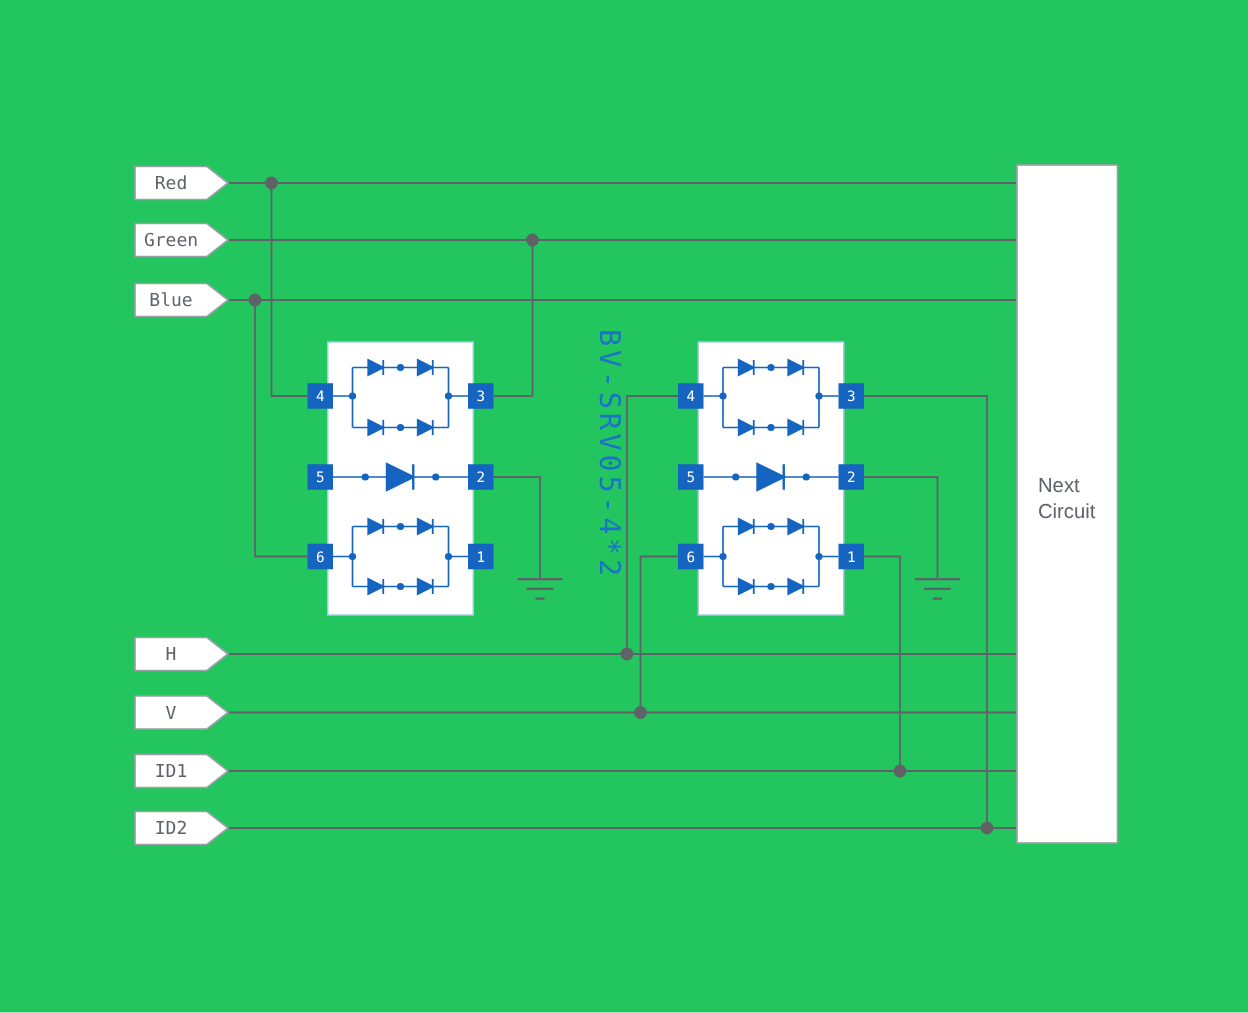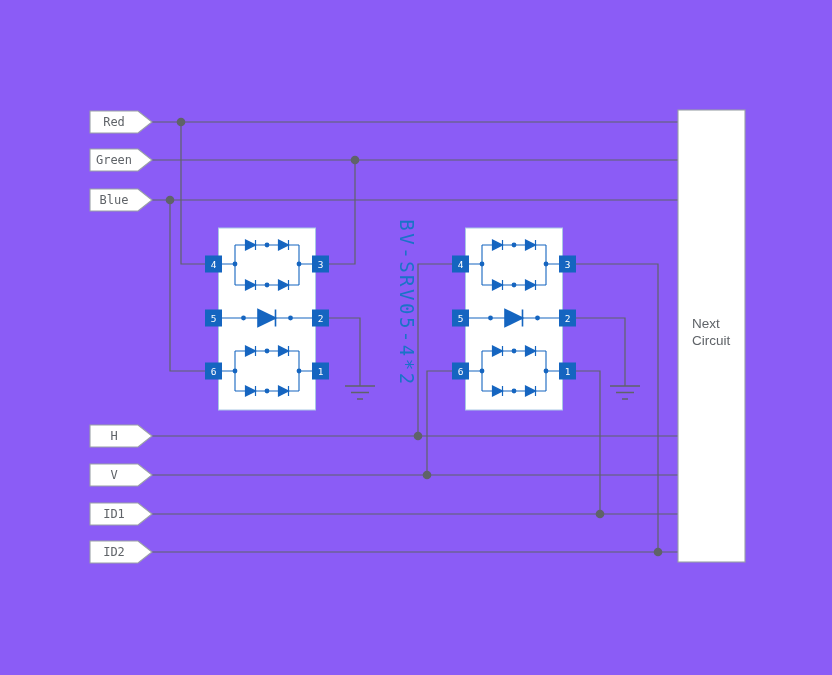--- a/index.html
+++ b/index.html
@@ -1,17 +1,17 @@
 <!DOCTYPE html>
 <html style="--wire: #5f6368; --component-blue: #1565c0; --body-border: #aac8e4; --label-text: #5f6368; --chip-label-blue: #1a73c8; --tag-border: #9aa0a6;"><head>
 <meta charset="utf-8">
 <style>
   html,body{margin:0;padding:0;background:#ffffff;}
   .stage{
-    position:relative;width:832px;height:675px;background:#8b5cf6;overflow:hidden;
+    position:relative;width:832px;height:675px;background:#22c55e;overflow:hidden;
     font-family:"DejaVu Sans Mono", monospace;
   }
   svg{display:block;}
   .wire{fill:none;stroke:var(--wire,#5f6368);stroke-width:1.2;}
   .dot{fill:var(--wire,#5f6368);stroke:none;}
   .tag-shape{fill:#ffffff;stroke:var(--tag-border,#9aa0a6);stroke-width:1.1;}
   .tag-text{fill:var(--label-text,#5f6368);font-family:"DejaVu Sans Mono",monospace;font-size:12px;}
   .box{fill:#ffffff;stroke:var(--tag-border,#9aa0a6);stroke-width:1.1;}
   .box-text{fill:var(--label-text,#5f6368);font-family:"Liberation Sans",sans-serif;font-size:13.5px;}
   .ic-body{fill:#ffffff;stroke:var(--body-border,#aac8e4);stroke-width:1;}

